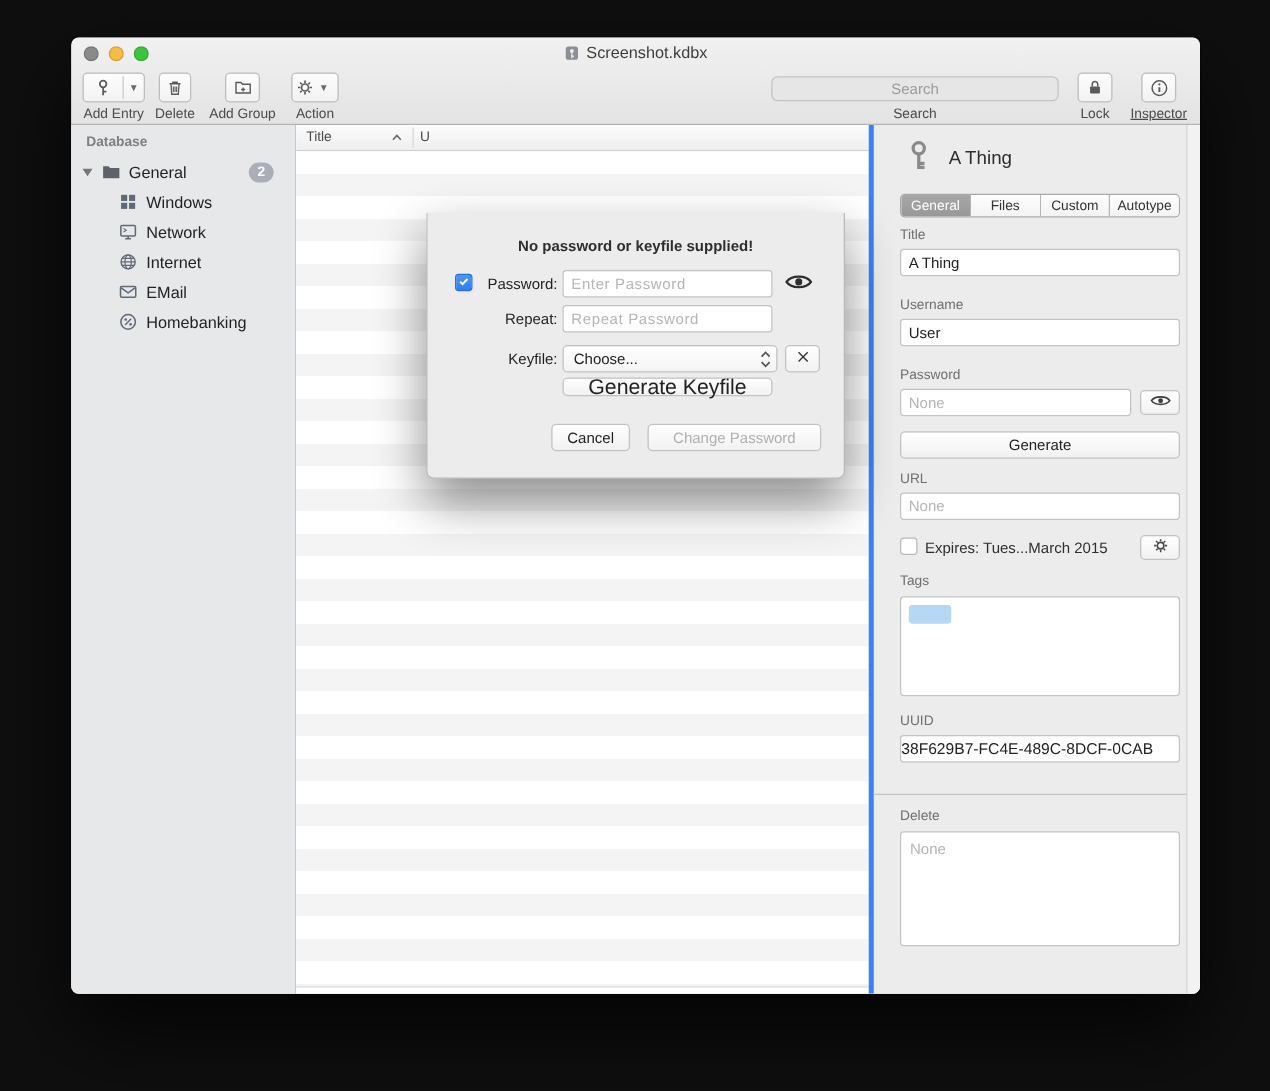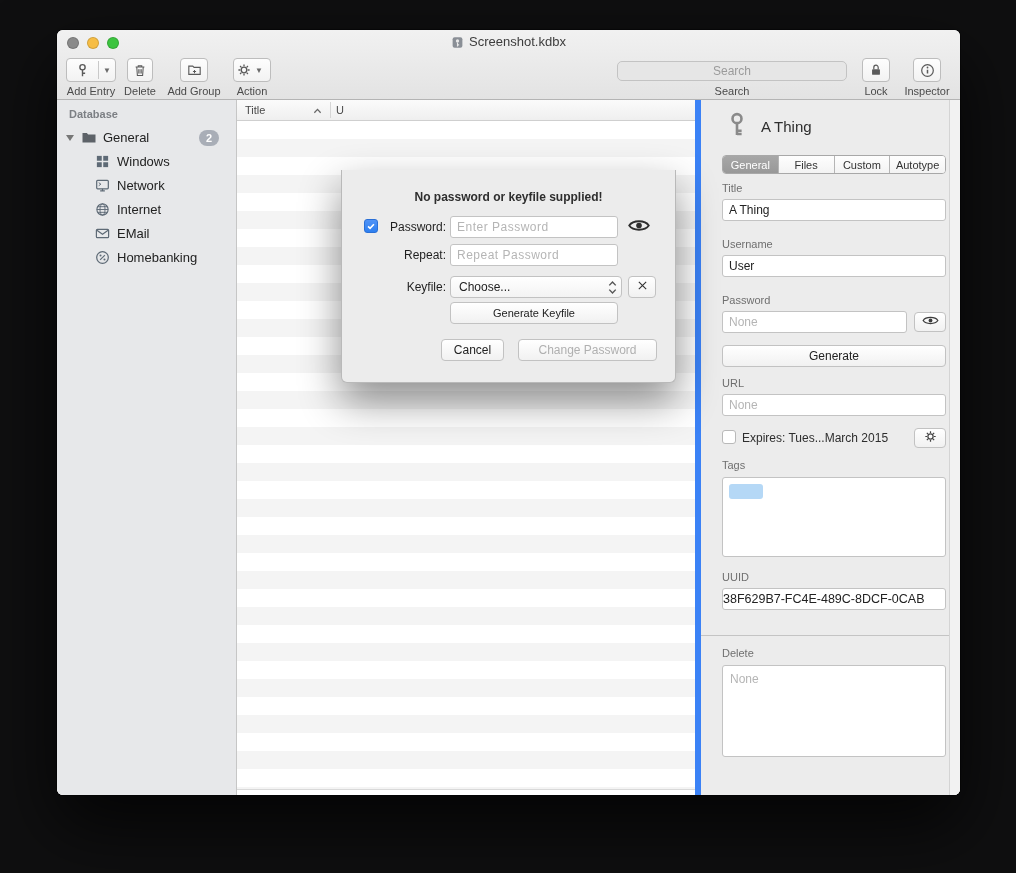--- a/index.html
+++ b/index.html
@@ -82,21 +82,21 @@
   .el-header .coldiv { position:absolute; left:93px; top:2px; bottom:2px; width:1px; background:#d6d6d6; }
   .el-header .col2 { position:absolute; left:99px; top:4px; }
   .el-rows {
     position:absolute; left:0; top:21px; right:0; bottom:5px;
     background:repeating-linear-gradient(to bottom,#ffffff 0 18px,#f4f4f4 18px 36px);
     border-bottom:1px solid #d9d9d9;
   }
   
   .inspector {
     position:absolute; left:638px; top:0; width:265px; bottom:0;
-    background:#ececec; border-left:6px solid #3b82f6;
+    background:#ececec; border-left:4px solid #3b82f6;
   }
   .scrollstrip { position:absolute; right:0; top:0; bottom:0; width:11px; background:#f2f2f2; border-left:1px solid #d4d4d4; }
   .insp-key { position:absolute; left:24px; top:12px; width:24px; height:26px; color:#8a8a8a; }
   .insp-title { position:absolute; left:60px; top:18px; font-size:15px; color:#2e2e2e; }
   .segmented {
     position:absolute; left:21px; top:55px; width:224px; height:19px;
     display:flex; border:1px solid #a8a8a8; border-radius:4px; overflow:hidden; background:#fdfdfd;
   }
   .segment {
     flex:1; display:flex; align-items:center; justify-content:center;
@@ -237,21 +237,21 @@
 
       <div class="tbtn" style="left:856px; width:28px;">
         <span>
           <svg width="15" height="15" viewBox="0 0 16 16">
               <circle cx="8" cy="8" r="6.2" fill="none" stroke="currentColor" stroke-width="1.3"></circle>
               <path d="M8 7.2v4" stroke="currentColor" stroke-width="1.6"></path>
               <circle cx="8" cy="4.8" r=".95" fill="currentColor"></circle>
             </svg>
         </span>
       </div>
-      <div class="tlabel" style="left:842px; width:56px;">Inspector</div>
+      <div class="tlabel" style="left:842px; width:56px;text-decoration:underline;">Inspector</div>
     </div>
   </div>
 
   <div class="content">
 
     <div class="sidebar">
       <div class="sb-header">Database</div>
 
       <div class="sb-item" style="top:26px;">
         <span class="disclosure"></span>
@@ -438,20 +438,20 @@
         </span>
       </div>
       <div class="pushbtn" style="left:286px; top:106px; width:28px; height:22px; color:#333;">
         <span>
           <svg width="11" height="11" viewBox="0 0 12 12">
               <path d="M2 2l8 8M10 2l-8 8" stroke="currentColor" stroke-width="1.2"></path>
             </svg>
         </span>
       </div>
 
-      <div class="pushbtn" style="left:108px; top:132px; width:168px; height:22px; font-size:11px;">Generate Keyfile</div>
+      <div class="pushbtn" style="left:108px; top:132px; width:168px; height:15px; font-size:17px;">Generate Keyfile</div>
 
       <div class="pushbtn dlg-btn-cancel">Cancel</div>
       <div class="pushbtn dlg-btn-change">Change Password</div>
     </div>
 
   </div>
 </div>
 
 </body></html>

